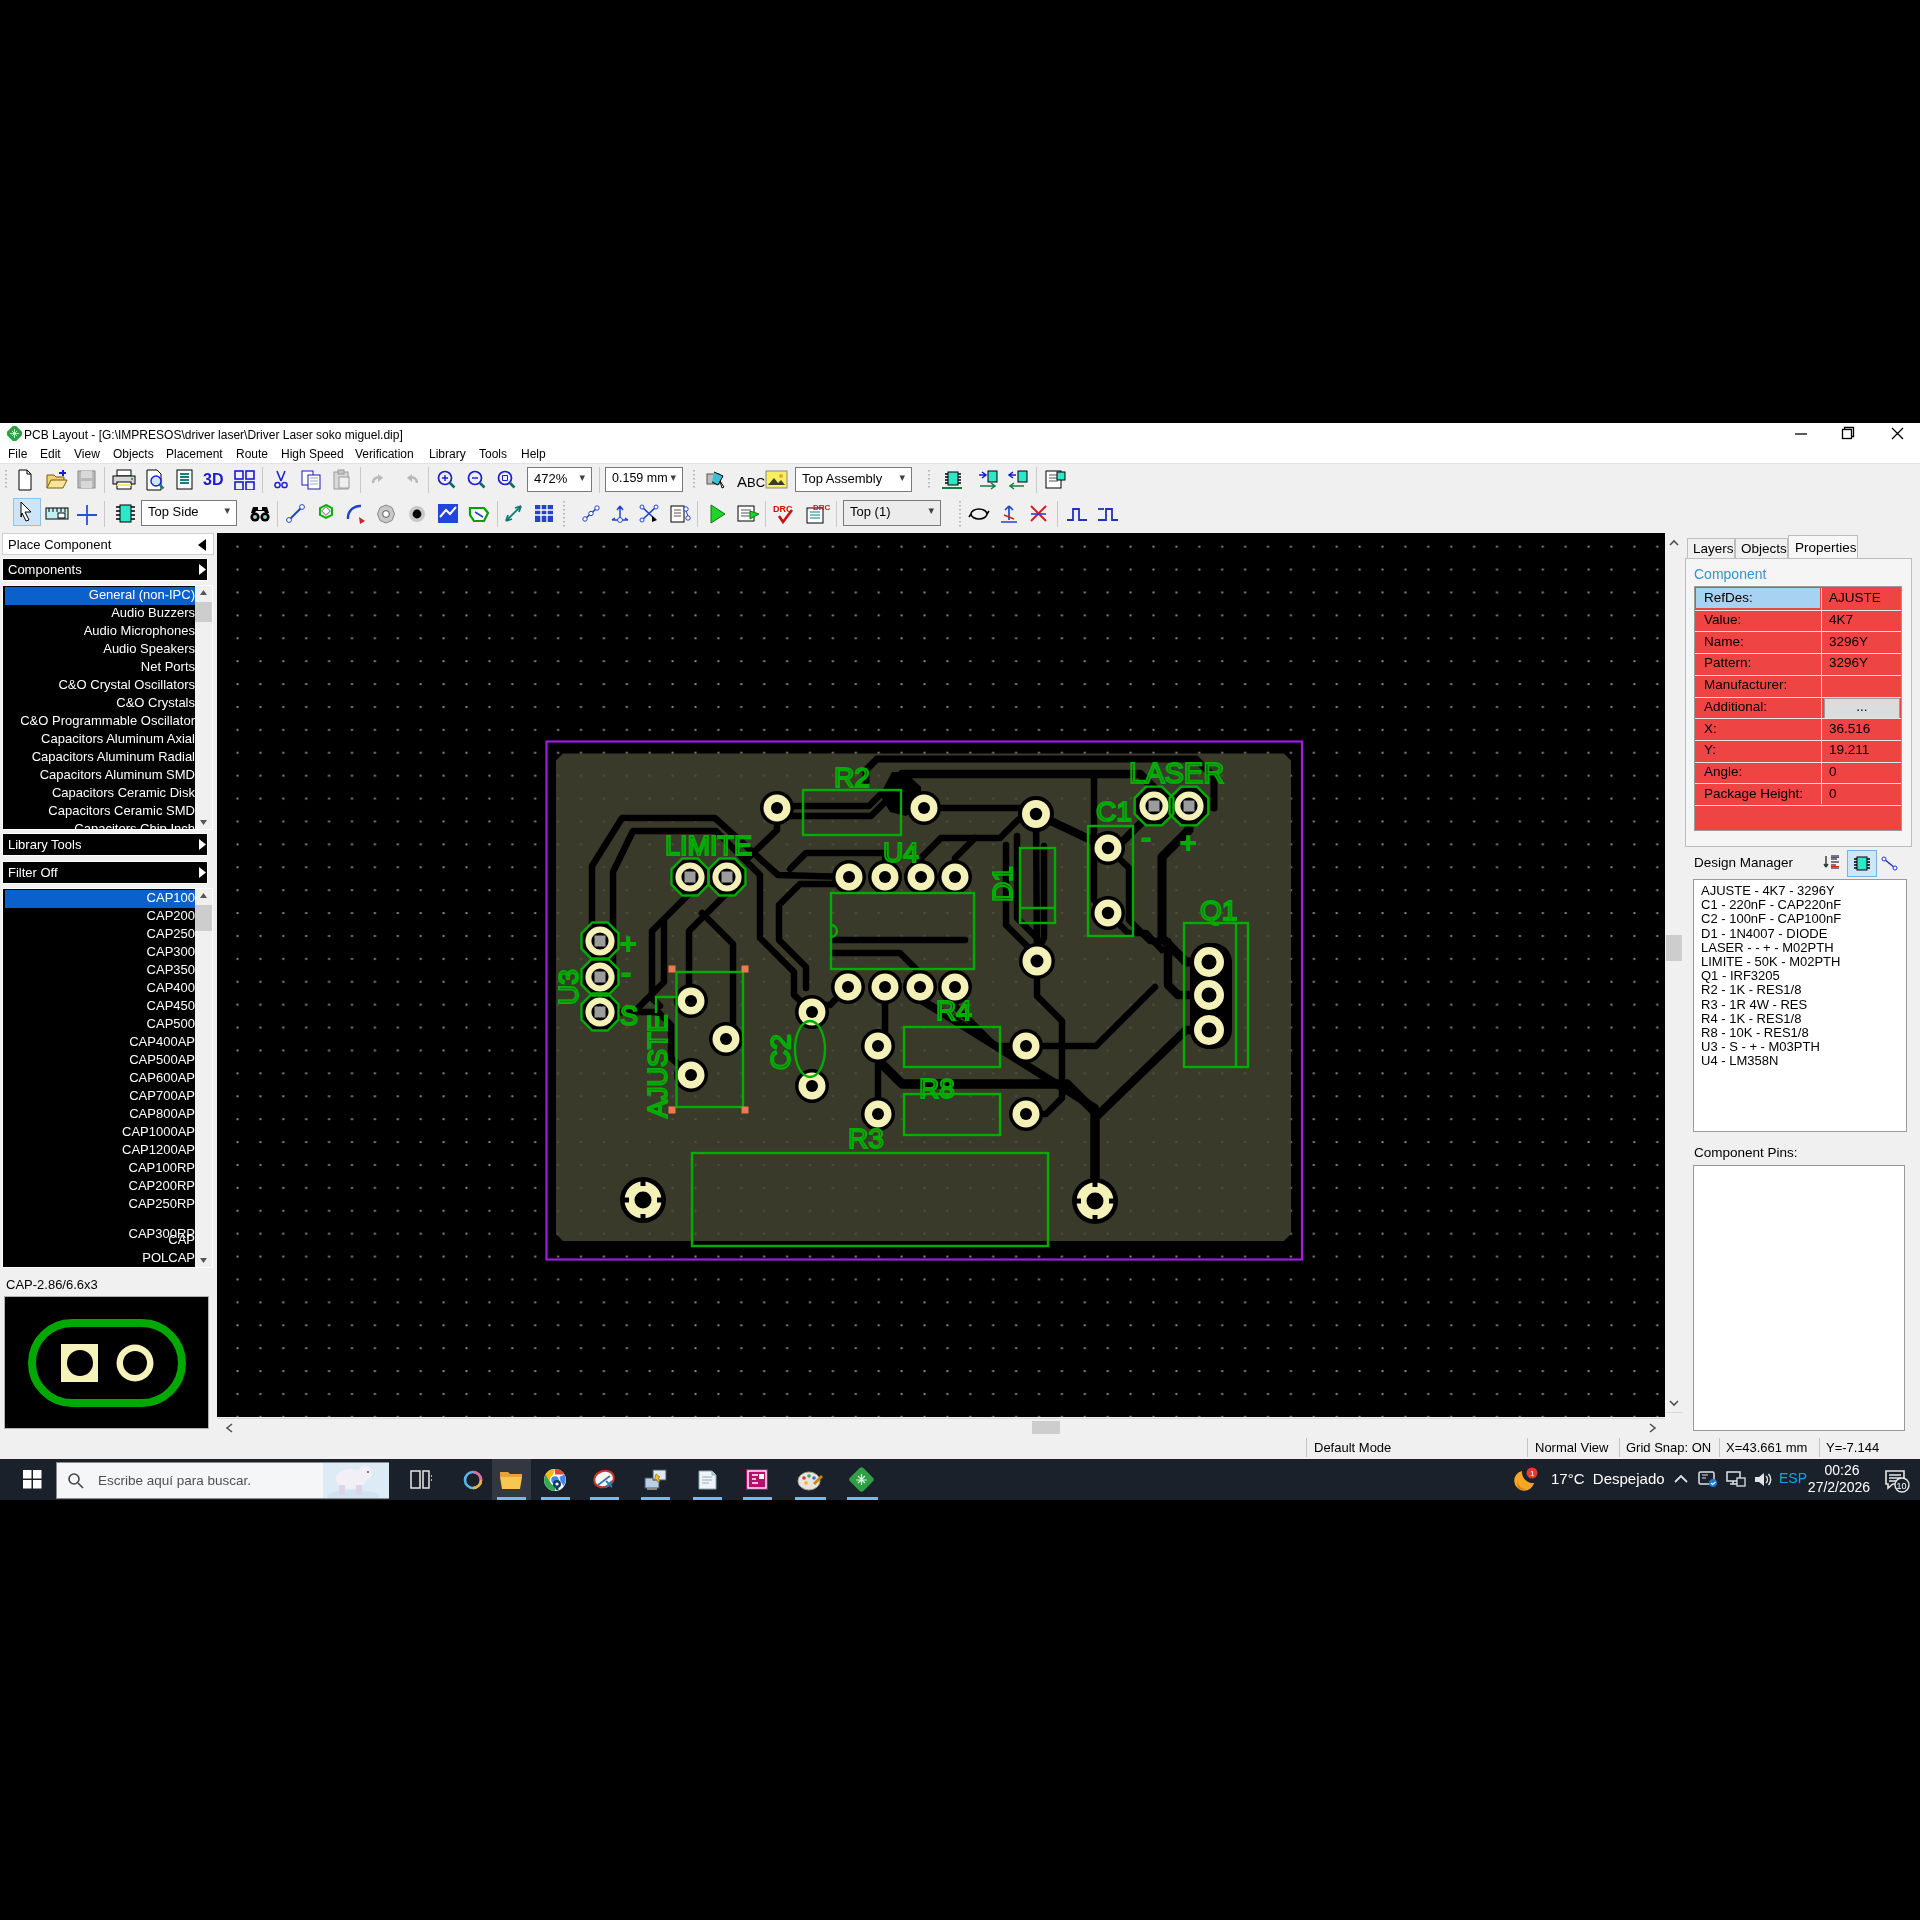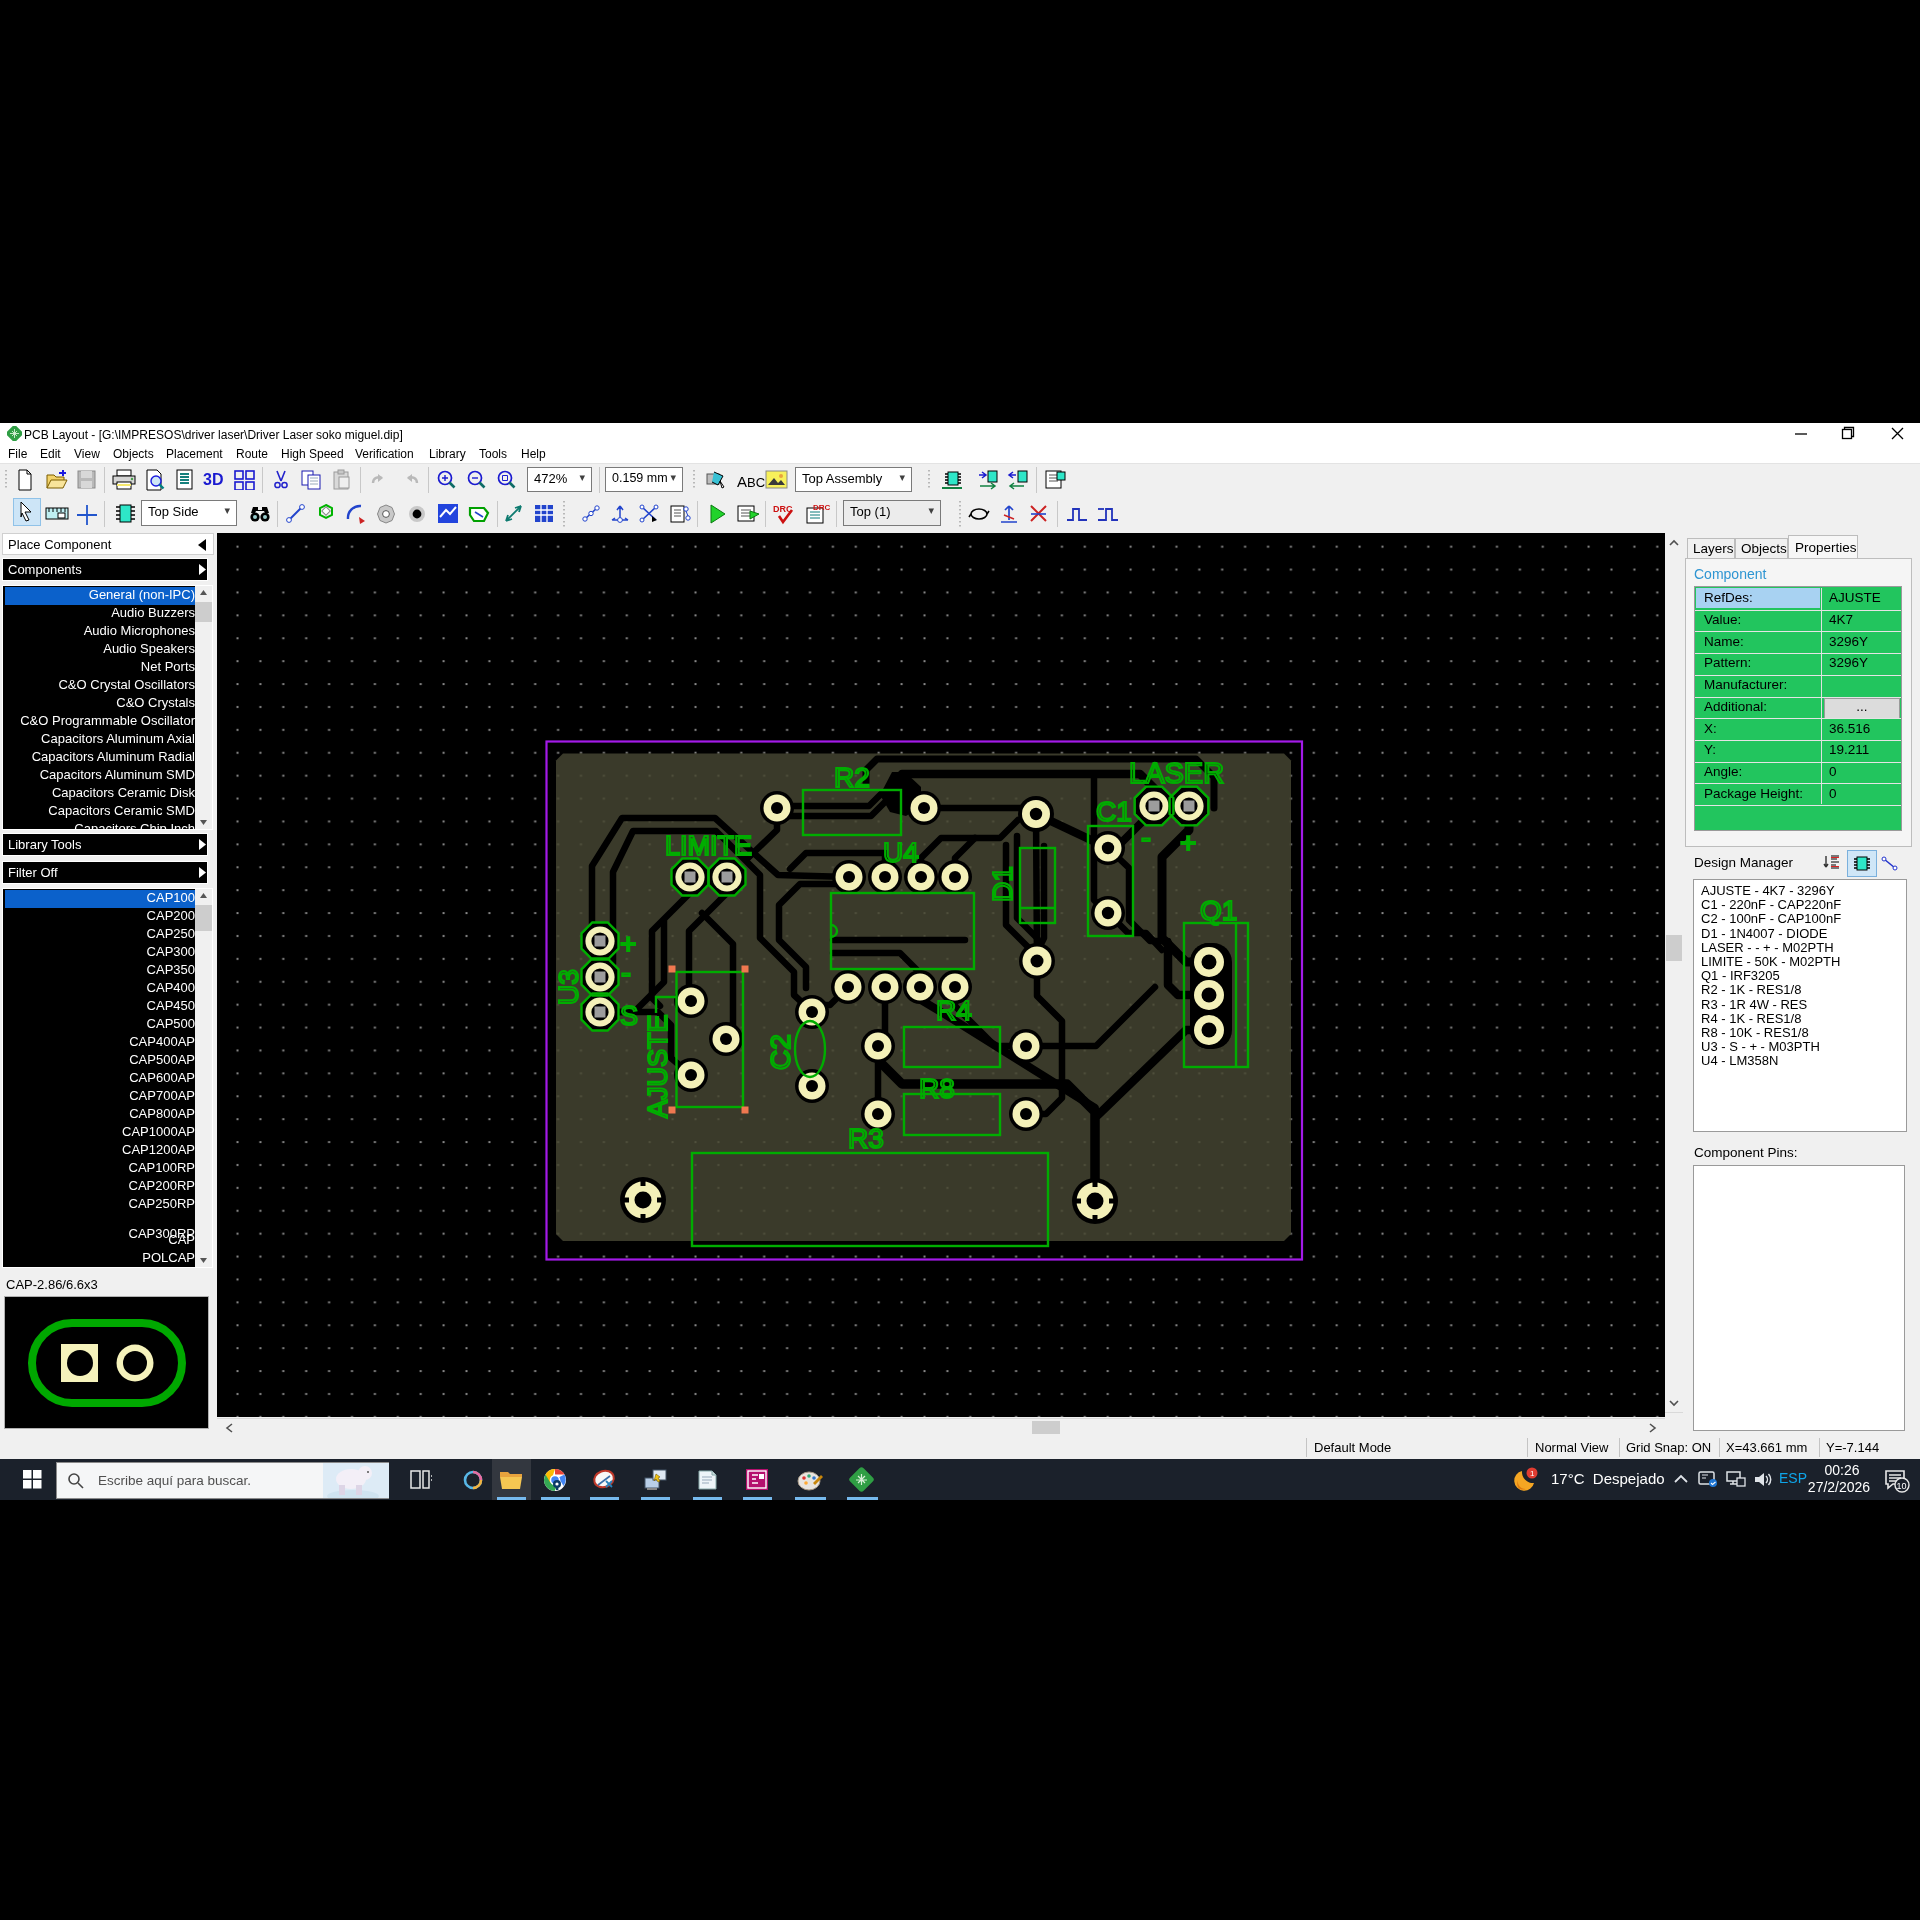--- a/index.html
+++ b/index.html
@@ -689,21 +689,21 @@
         <span class="abs" style="left:5px;top:2px">Layers</span>
       </div>
     <div class="abs" style="left:70px;top:5px;width:53px;height:21px;background:#f0f0f0;border:1px solid #bdbdbd;font-size:13.5px">
         <span class="abs" style="left:5px;top:2px">Objects</span>
       </div>
     <div class="abs" style="left:123px;top:2px;width:70px;height:24px;background:#f7f7f7;border:1px solid #bdbdbd;border-bottom:none;font-size:13.5px">
         <span class="abs" style="left:6px;top:4px">Properties</span>
       </div>
     <div class="abs" style="left:20px;top:25px;width:227px;height:289px;background:#f5f5f5;border:1px solid #bdbdbd"></div>
     <div class="abs" style="left:29px;top:33px;font-size:14px;color:#2e95d2">Component</div>
-    <div class="abs" style="left:29px;top:53px;width:208px;height:245px;background:#22c55e;border:1px solid #9a9a9a;font-size:13.5px;color:#000">
+    <div class="abs" style="left:29px;top:53px;width:208px;height:245px;background:#ef4444;border:1px solid #9a9a9a;font-size:13.5px;color:#000">
       <div class="abs" style="left:1px;top:1px;width:124px;height:20px;background:#a8d2f2"></div>
       <div class="abs" style="left:126px;top:1px;width:1px;height:216px;background:#e0e0e0"></div>
       <div class="abs" style="left:9px;top:3px">RefDes:</div>
         <div class="abs" style="left:134px;top:3px">AJUSTE</div>
       <div class="abs" style="left:0;top:22.7px;width:206px;height:1px;background:#e4e4e4"></div>
       <div class="abs" style="left:9px;top:25px">Value:</div>
         <div class="abs" style="left:134px;top:25px">4K7</div>
       <div class="abs" style="left:0;top:44.4px;width:206px;height:1px;background:#e4e4e4"></div>
       <div class="abs" style="left:9px;top:47px">Name:</div>
         <div class="abs" style="left:134px;top:47px">3296Y</div>

